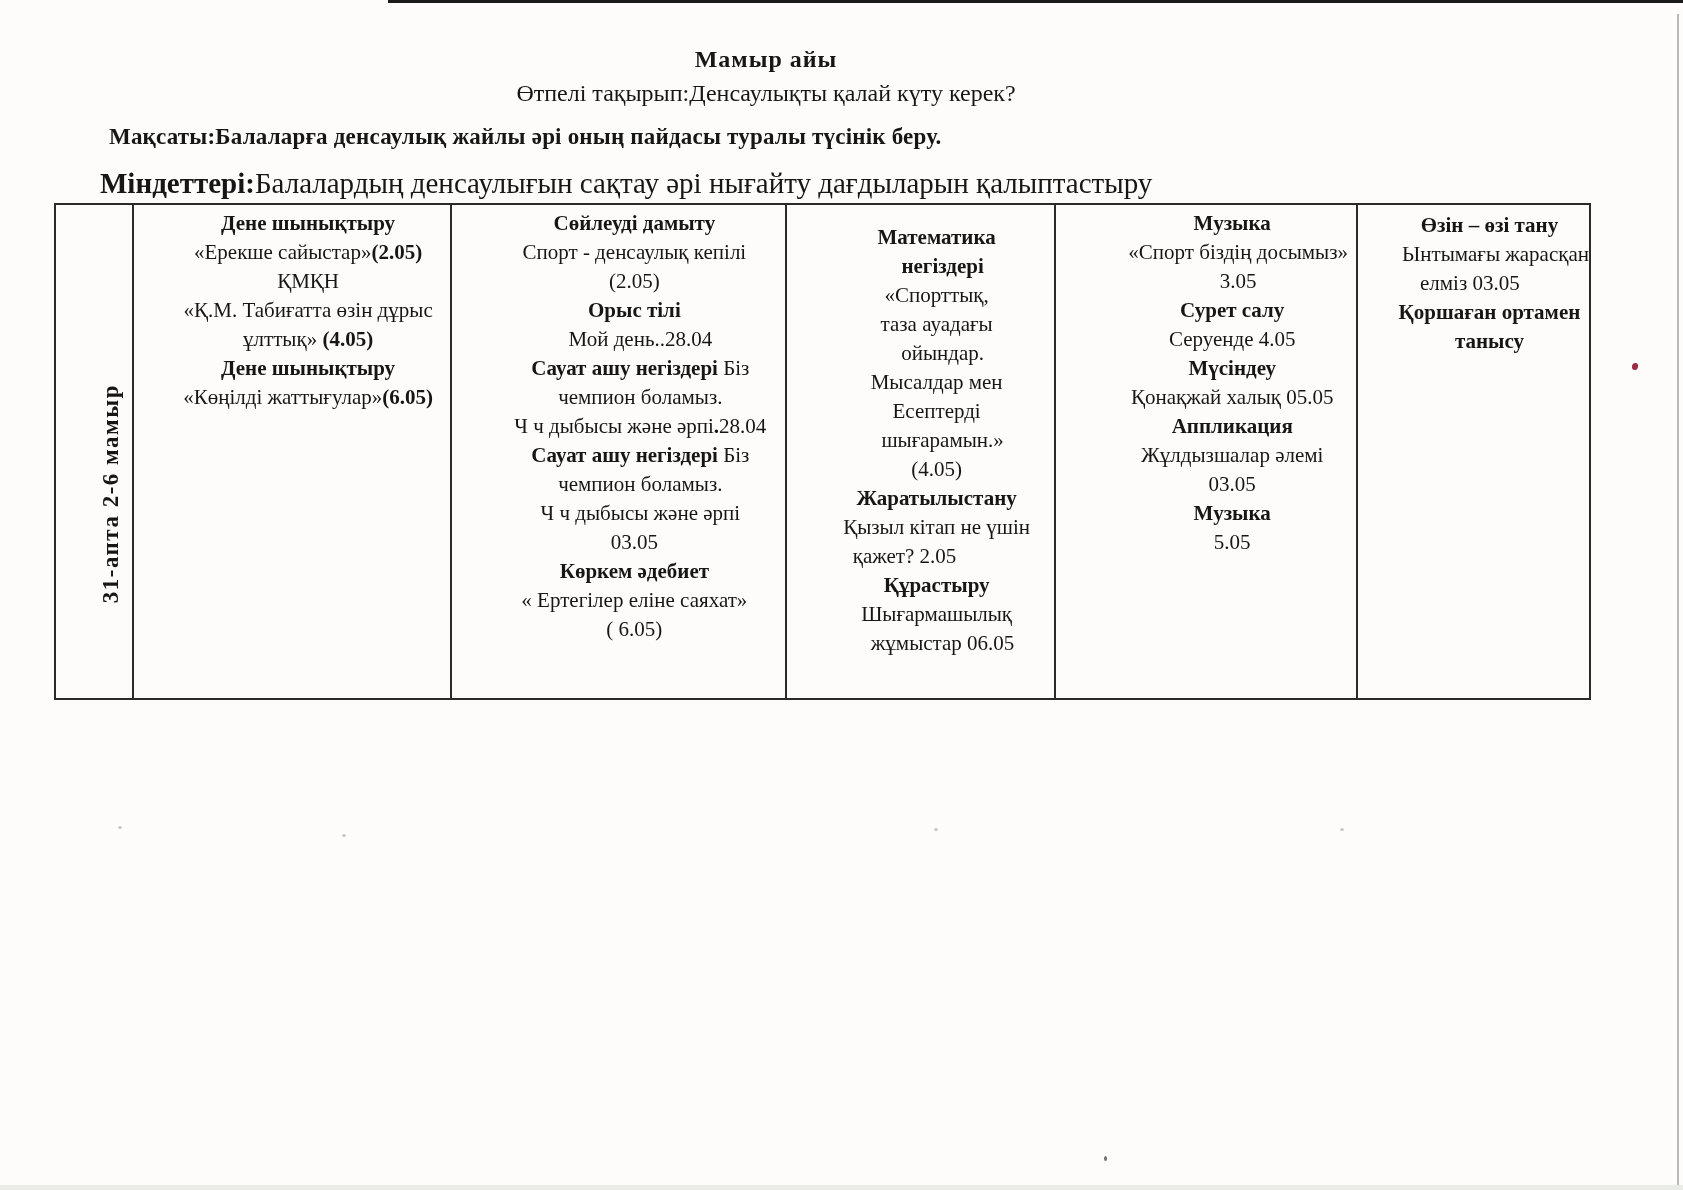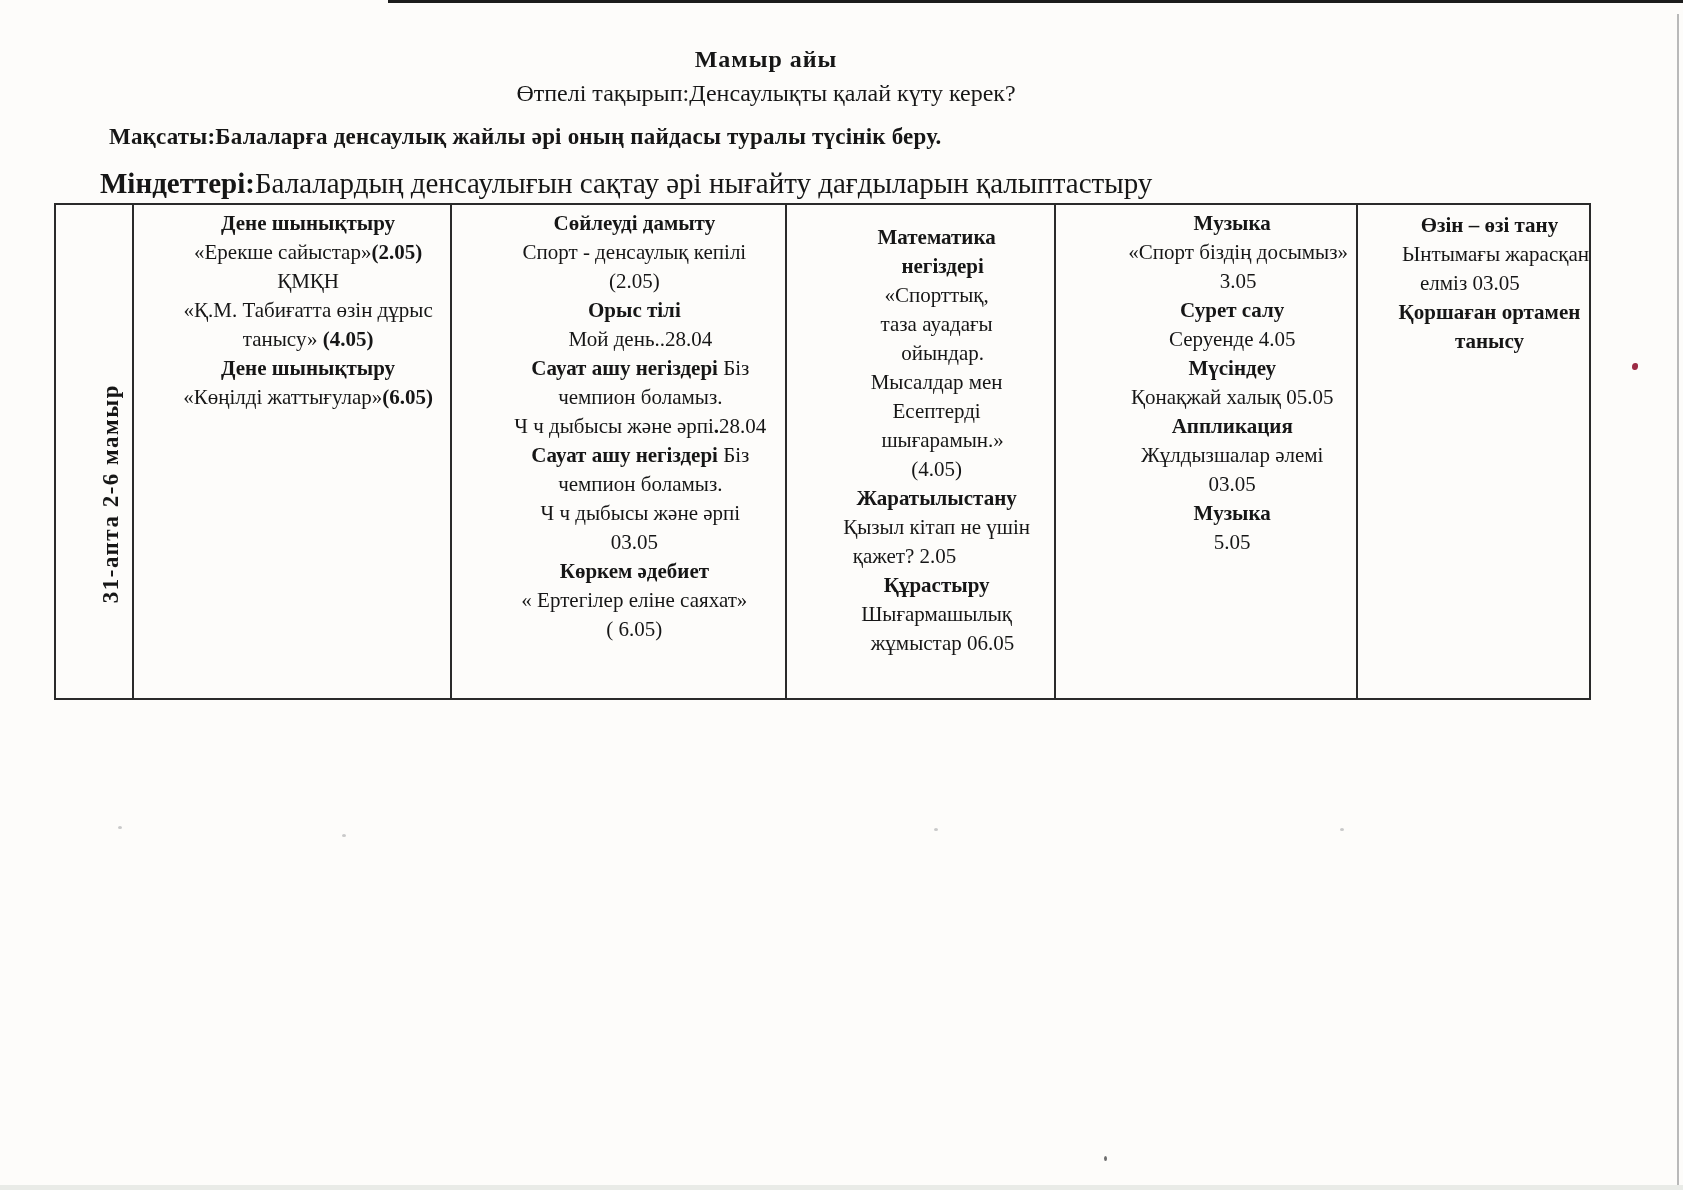--- a/index.html
+++ b/index.html
@@ -71,21 +71,21 @@
 <div class="table">
   <div class="col week">
     <div class="rot">31-апта 2-6 мамыр</div>
   </div>
 
 <div class="col c1">
       <div class="ln c"><span class="b">Дене шынықтыру</span></div>
       <div class="ln c"><span>«Ерекше сайыстар»</span><span class="b">(2.05)</span></div>
       <div class="ln c"><span>ҚМҚН</span></div>
       <div class="ln c"><span>«Қ.М. Табиғатта өзін дұрыс</span></div>
-      <div class="ln c"><span>танысу» </span><span class="b">(4.05)</span></div>
+      <div class="ln c"><span>ұлттық» </span><span class="b">(4.05)</span></div>
       <div class="ln c"><span class="b">Дене шынықтыру</span></div>
       <div class="ln c"><span>«Көңілді жаттығулар»</span><span class="b">(6.05)</span></div>
     </div>
     <div class="col c2">
       <div class="ln c"><span class="b">Сөйлеуді дамыту</span></div>
       <div class="ln c"><span>Спорт - денсаулық кепілі</span></div>
       <div class="ln c"><span>(2.05)</span></div>
       <div class="ln c"><span class="b">Орыс тілі</span></div>
       <div class="ln l"><span>Мой день..28.04</span></div>
       <div class="ln l"><span class="b">Сауат ашу негіздері</span><span> Біз</span></div>

